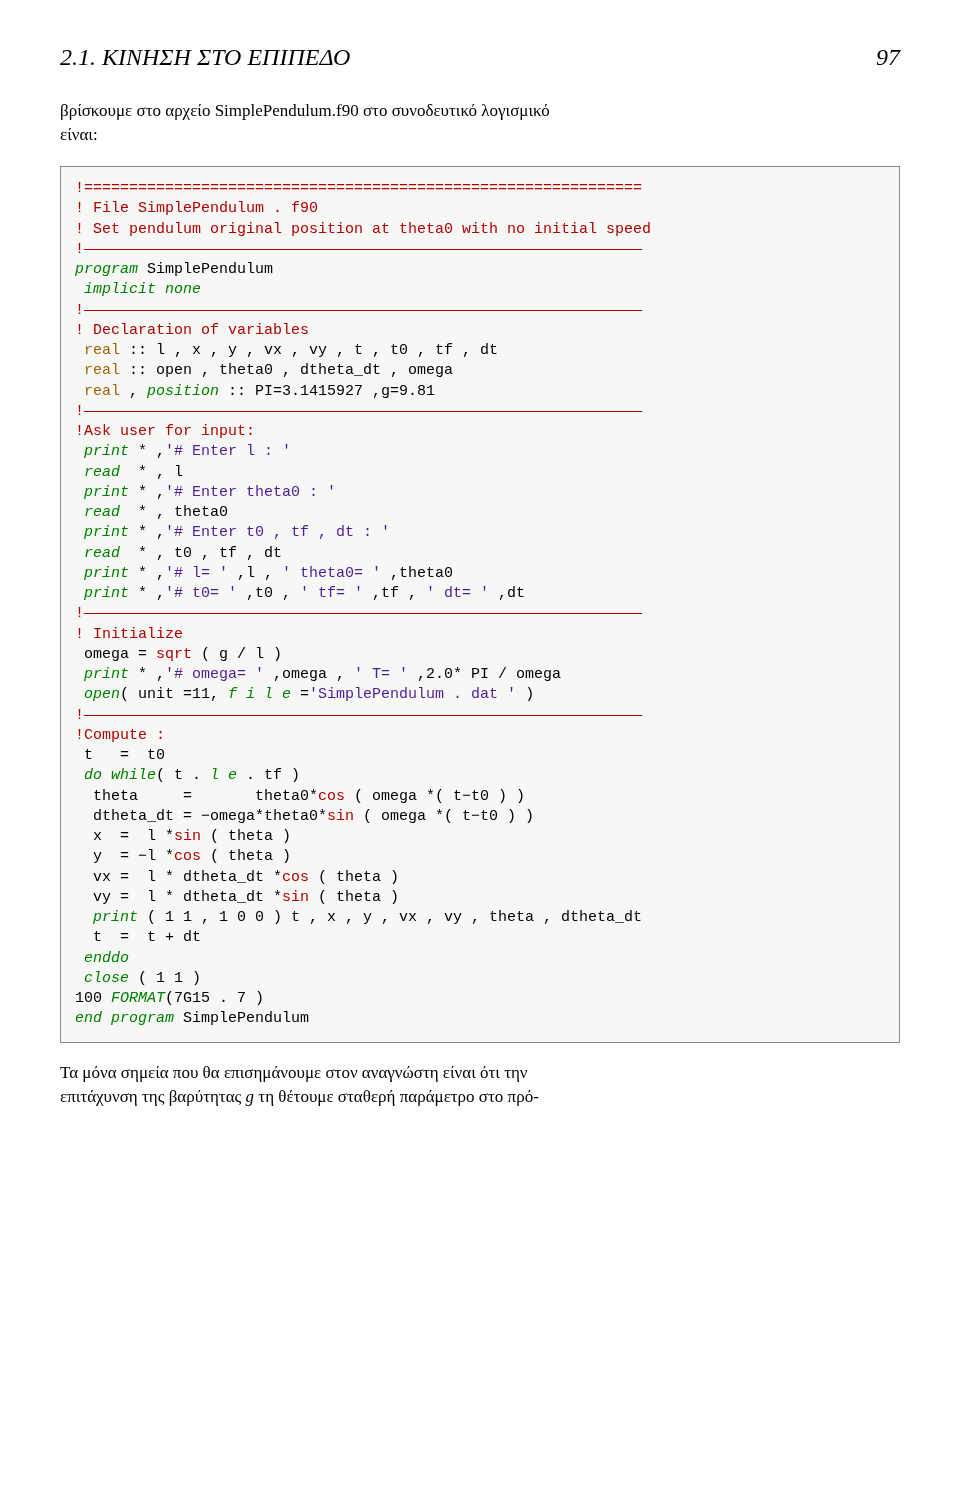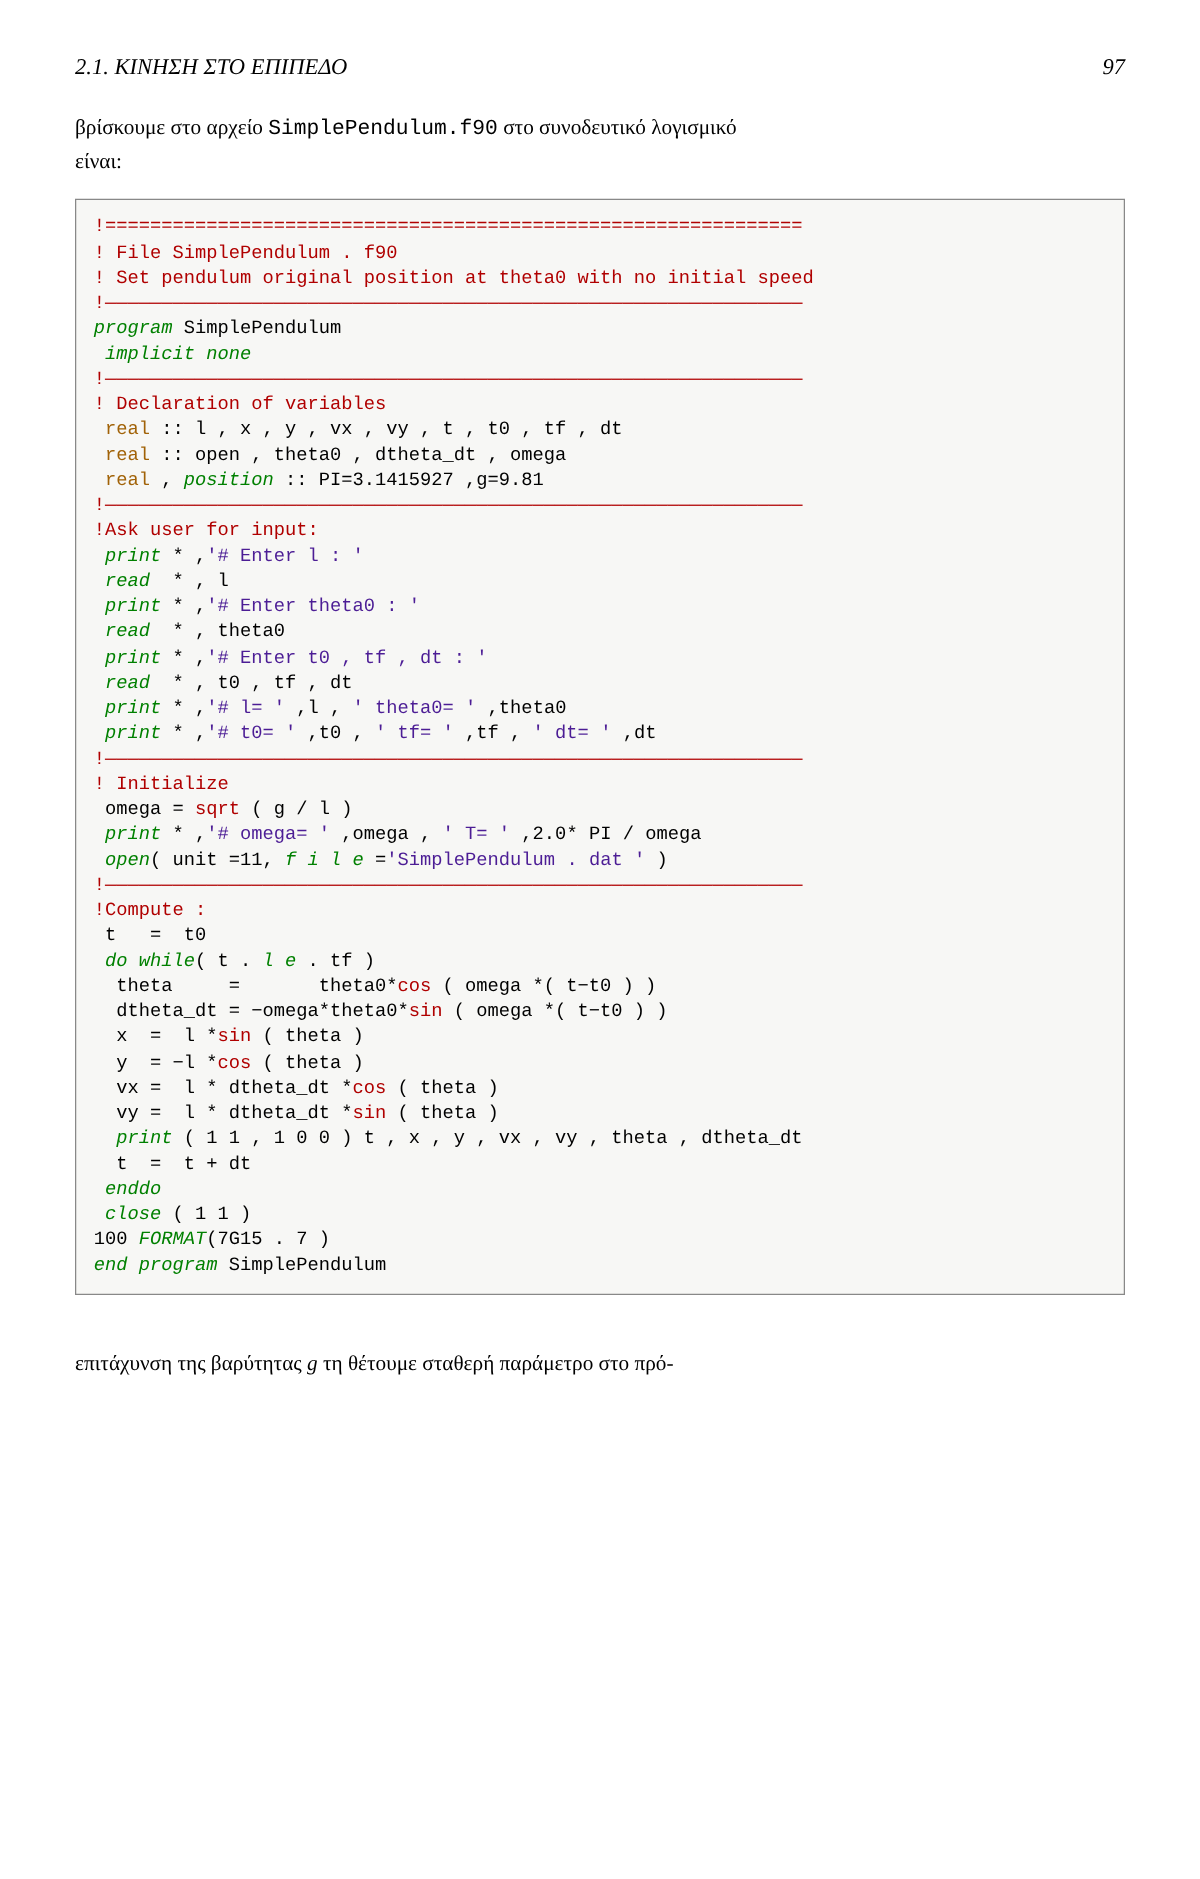--- a/index.html
+++ b/index.html
@@ -10,21 +10,21 @@
     line-height: 1.45;
     color: #000;
     background: #fff;
     width: 840px;
   }
   .header-row {
     display: flex;
     justify-content: space-between;
     font-style: italic;
     margin-bottom: 24px;
-    font-size: 18px;
+    font-size: 24px;
   }
   .intro {
     margin-bottom: 18px;
   }
   .code-box {
     border: 1px solid #888;
     background: #f7f7f5;
     padding: 12px 14px;
     font-family: 'Consolas', 'Courier New', monospace;
     font-size: 15px;
@@ -43,21 +43,21 @@
 </style>
 </head>
 <body>
 
 <div class="header-row">
   <span>2.1. ΚΙΝΗΣΗ ΣΤΟ ΕΠΙΠΕΔΟ</span>
   <span>97</span>
 </div>
 
 <div class="intro">
-  <span>βρίσκουμε στο αρχείο </span><span style="font-family:Liberation Mono, monospace">SimplePendulum.f90</span><span> στο συνοδευτικό λογισμικό</span><br>
+  <span>βρίσκουμε στο αρχείο </span><span style="font-family:Liberation Serif, serif">SimplePendulum.f90</span><span> στο συνοδευτικό λογισμικό</span><br>
   <span>είναι:</span>
 </div>
 
 <div class="code-box"><span class="cm">!==============================================================</span>
 <span class="cm">! File SimplePendulum . f90</span>
 <span class="cm">! Set pendulum original position at theta0 with no initial speed</span>
 <span class="cm">!——————————————————————————————————————————————————————————————</span>
 <span class="kw">program</span><span> SimplePendulum</span>
 <span class="kw"> implicit none</span>
 <span class="cm">!——————————————————————————————————————————————————————————————</span>
@@ -91,15 +91,15 @@
 <span>  vx =  l * dtheta_dt *</span><span class="fn">cos</span><span> ( theta )</span>
 <span>  vy =  l * dtheta_dt *</span><span class="fn">sin</span><span> ( theta )</span>
 <span class="kw">  print</span><span> ( 1 1 , 1 0 0 ) t , x , y , vx , vy , theta , dtheta_dt</span>
 <span>  t  =  t + dt</span>
 <span class="kw"> enddo</span>
 <span class="kw"> close</span><span> ( 1 1 )</span>
 <span>100 </span><span class="kw">FORMAT</span><span>(7G15 . 7 )</span>
 <span class="kw">end program</span><span> SimplePendulum</span></div>
 
 <div class="outro">
-  <br>
+  <span>Τα μόνα σημεία που θα επισημάνουμε στον αναγνώστη είναι ότι την</span><br>
   <span>επιτάχυνση της βαρύτητας </span><span class="math">g</span><span> τη θέτουμε σταθερή παράμετρο στο πρό-</span>
 </div>
 
 </body></html>

